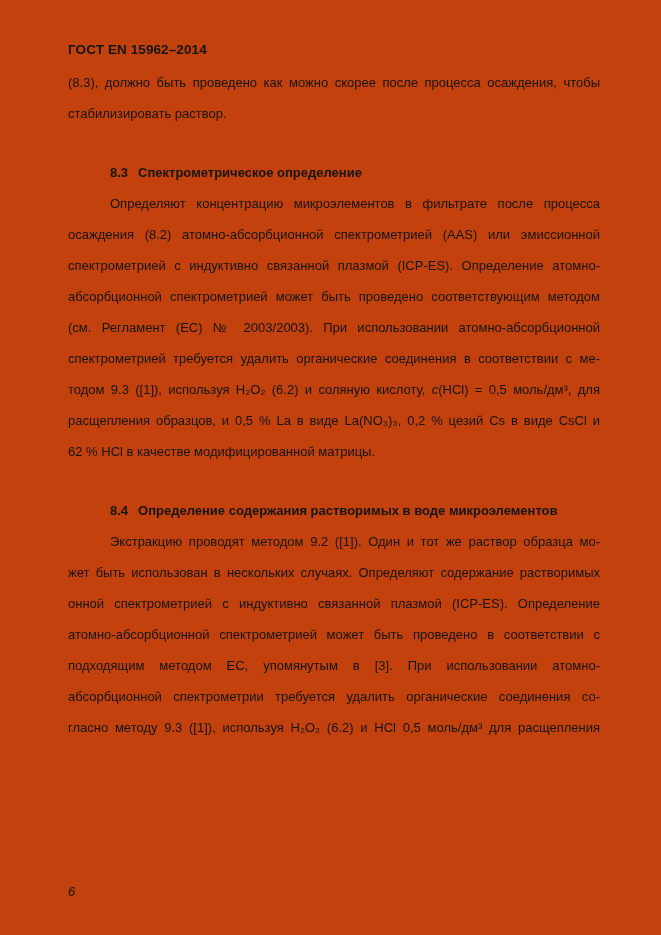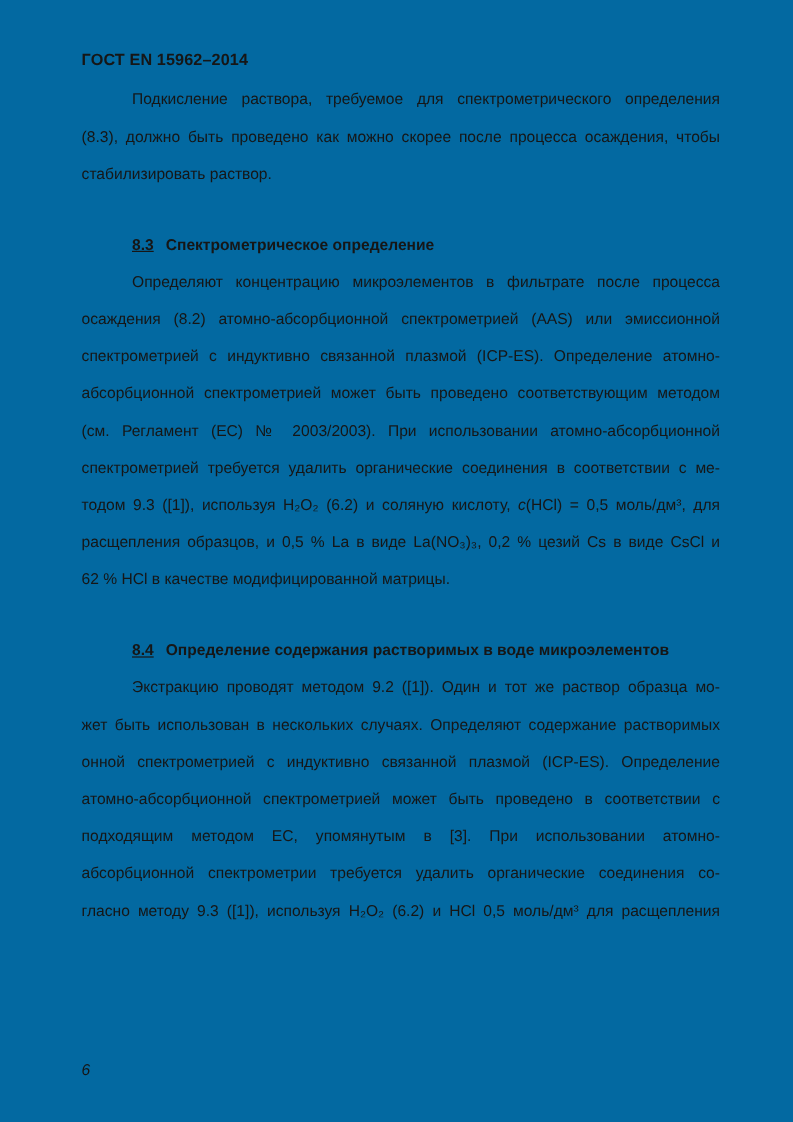--- a/index.html
+++ b/index.html
@@ -13,21 +13,21 @@
     overflow: hidden;
     font-family: "Liberation Sans", "DejaVu Sans", sans-serif;
     color: #161616;
   }
   .page {
     position: relative;
     width: 661px;
     height: 935px;
     box-sizing: border-box;
     padding: 42px 61px 0 68px;
-    background: #0369a1;
+    background: #c2410c;
   }
   .doc-header {
     font-size: 13.5px;
     font-weight: bold;
     line-height: 15px;
     letter-spacing: 0.1px;
   }
   .para { margin: 0; padding: 0; }
   .intro { margin-top: 10px; }
   .ln {
@@ -46,21 +46,21 @@
   .ln.first { text-indent: 42px; }
   .heading {
     margin-top: 28px;
     padding-left: 42px;
     font-size: 13px;
     font-weight: bold;
     line-height: 31px;
     height: 31px;
     white-space: nowrap;
   }
-  .heading .hnum { margin-right: 10px; text-decoration: underline; }
+  .heading .hnum { margin-right: 10px; }
   .var-italic { font-style: italic; }
   .sub-small {
     font-size: 0.76em;
     vertical-align: -1px;
   }
   .page-number {
     position: absolute;
     left: 68px;
     top: 884px;
     font-size: 13px;
@@ -69,21 +69,20 @@
   }
 </style>
 </head>
 <body>
 
 <div class="page">
 
   <div class="doc-header">ГОСТ EN 15962–2014</div>
 
   <div class="para intro">
-    <div class="ln first">Подкисление раствора, требуемое для спектрометрического определения</div>
     <div class="ln">(8.3), должно быть проведено как можно скорее после процесса осаждения, чтобы</div>
     <div class="ln last">стабилизировать раствор.</div>
   </div>
 
   <div class="heading">
     <span class="hnum">8.3</span><span>Спектрометрическое определение</span>
   </div>
 
   <div class="para">
     <div class="ln first">Определяют концентрацию микроэлементов в фильтрате после процесса</div>

